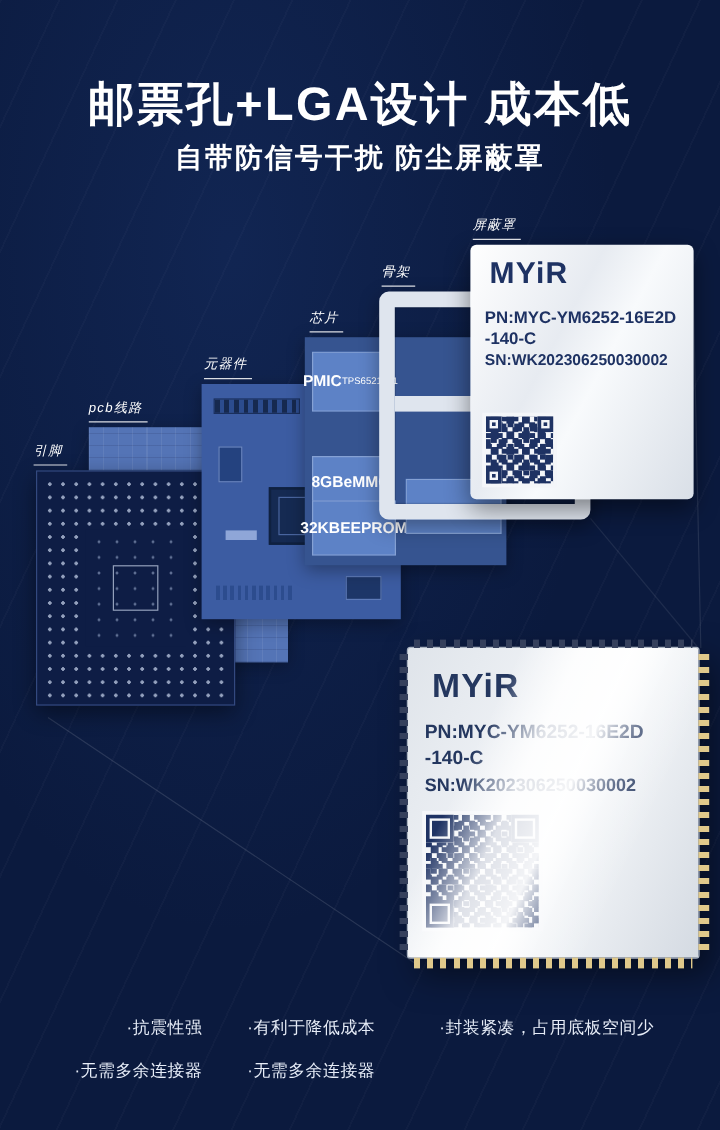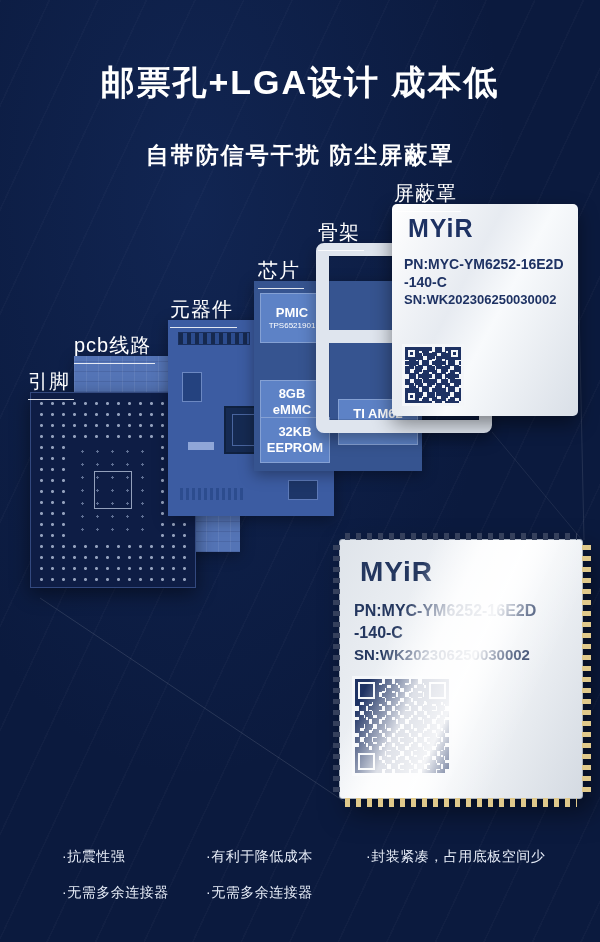--- a/index.html
+++ b/index.html
@@ -5,27 +5,27 @@
   *{margin:0;padding:0;box-sizing:border-box;}
   html,body{background:#081230;}
   .stage{
     position:relative;width:600px;height:942px;margin:0 auto;overflow:hidden;
     background-color:#0b1a3e;
     background-image:
       radial-gradient(ellipse at 32% 22%, rgba(42,82,164,.20), rgba(0,0,0,0) 55%),
       repeating-linear-gradient(115deg, rgba(255,255,255,.022) 0 1.5px, rgba(0,0,0,0) 1.5px 44px);
     font-family:"Liberation Sans","DejaVu Sans",sans-serif;color:#fff;
   }
-  .title{position:absolute;top:60px;left:0;width:100%;text-align:center;font-size:34px;font-weight:800;letter-spacing:2px;}
-  .subtitle{position:absolute;top:140px;left:0;width:100%;text-align:center;font-size:23px;font-weight:600;letter-spacing:2px;}
+  .title{position:absolute;top:60px;left:0;width:100%;text-align:center;font-size:39px;font-weight:800;letter-spacing:2px;}
+  .subtitle{position:absolute;top:116px;left:0;width:100%;text-align:center;font-size:23px;font-weight:600;letter-spacing:2px;}
 
   .proj{position:absolute;inset:0;z-index:0;}
 
   .layer{position:absolute;}
-  .layer-label{position:absolute;z-index:9;font-size:20px;color:#fff;padding:0 4px 4px 0;border-bottom:1px solid rgba(255,255,255,.85);letter-spacing:1px;}
+  .layer-label{position:absolute;z-index:9;font-size:11px;color:#fff;padding:0 4px 4px 0;border-bottom:1px solid rgba(255,255,255,.85);letter-spacing:1px;font-style:italic;}
 
   
   .layer-pins{left:30px;top:392px;width:166px;height:196px;background:#0e1d45;border:1px solid #33497f;z-index:2;box-shadow:0 6px 18px rgba(0,0,0,.45);}
   .pins-dots{position:absolute;inset:5px;background-image:radial-gradient(circle,#94a1bd 1.3px,rgba(0,0,0,0) 1.6px);background-size:11px 11px;}
   .pins-core-bg{position:absolute;left:40px;top:48px;right:40px;bottom:48px;background:#0e1d45;}
   .pins-core-dots{position:absolute;inset:4px;background-image:radial-gradient(circle,#5f6f93 1.1px,rgba(0,0,0,0) 1.4px);background-size:15px 13px;}
   .pins-core-sq{position:absolute;left:50%;top:50%;width:38px;height:38px;transform:translate(-50%,-50%);border:1px solid #93a0bb;}
 
   
   .layer-pcb{left:74px;top:356px;width:166px;height:196px;z-index:1;background:#5474b6;
@@ -43,21 +43,21 @@
   .c3::after{content:"";position:absolute;inset:6px;border:1px solid #49659f;}
   .c4{left:14px;top:52px;width:20px;height:30px;background:#24427f;border:1px solid #6c88c2;}
   .c5{left:132px;top:92px;width:20px;height:52px;background:repeating-linear-gradient(0deg,#16294f 0 4px,#2c4c8e 4px 8px);}
   .c6{left:20px;top:122px;width:26px;height:8px;background:#8fa6d8;}
   .c7{left:110px;top:56px;width:14px;height:9px;background:#8fa6d8;}
   .c8{left:12px;top:168px;width:64px;height:12px;background:repeating-linear-gradient(90deg,#2c4c8e 0 3px,rgba(0,0,0,0) 3px 6px);}
   .c9{left:120px;top:160px;width:30px;height:20px;background:#1d3668;border:1px solid #5d7ab8;}
 
   
   .layer-chips{left:254px;top:281px;width:168px;height:190px;background:#365490;z-index:4;box-shadow:0 4px 14px rgba(0,0,0,.35);}
-  .chip{position:absolute;background:#5d82c6;color:#fff;display:flex;flex-direction:column;align-items:center;justify-content:center;text-align:center;line-height:1.2;box-shadow:inset 0 0 0 1px rgba(255,255,255,.25);}
+  .chip{position:absolute;background:#5d82c6;color:#fff;display:flex;flex-direction:row;align-items:center;justify-content:center;text-align:center;line-height:1.2;box-shadow:inset 0 0 0 1px rgba(255,255,255,.25);}
   .chip .l1{font-size:13px;font-weight:700;}
   .chip .l2{font-size:9px;text-align:center;}
   .chip-pmic{left:6px;top:12px;width:64px;height:50px;}
   .chip-pmic .l2{font-size:8px;}
   .chip-emmc{left:6px;top:72px;width:64px;height:44px;margin-top:27px;}
   .chip-eeprom{left:6px;top:136px;width:70px;height:46px;}
   .chip-ddr{left:88px;top:30px;width:56px;height:54px;}
   .chip-soc{left:84px;top:118px;width:80px;height:46px;justify-content:flex-start;padding-top:7px;}
 
   
@@ -100,21 +100,21 @@
   .pads{position:absolute;}
   .pads-r{right:-9px;top:5px;bottom:5px;width:9px;background:repeating-linear-gradient(180deg,#e0c98b 0 5px,rgba(0,0,0,0) 5px 11px);}
   .pads-l{left:-7px;top:5px;bottom:5px;width:7px;background:repeating-linear-gradient(180deg,#35405c 0 5px,rgba(0,0,0,0) 5px 11px);}
   .pads-b{bottom:-9px;left:5px;right:5px;height:9px;background:repeating-linear-gradient(90deg,#e0c98b 0 5px,rgba(0,0,0,0) 5px 11px);}
   .pads-t{top:-7px;left:5px;right:5px;height:7px;background:repeating-linear-gradient(90deg,#35405c 0 5px,rgba(0,0,0,0) 5px 11px);}
 
   
   .features{position:absolute;left:0;top:830px;width:100%;font-size:14px;color:#e6ecf7;z-index:8;}
   .fcol{position:absolute;top:8px;}
   .fcol div{line-height:36px;letter-spacing:.5px;}
-  .fcol1{left:62px;}.fcol2{left:206px;}.fcol3{left:366px;}
+  .fcol1{left:62px;text-align:right;}.fcol2{left:206px;}.fcol3{left:366px;}
 </style>
 </head>
 <body>
 
 <div class="stage">
 
   <div class="title">邮票孔+LGA设计 成本低</div>
   <div class="subtitle">自带防信号干扰 防尘屏蔽罩</div>
 
   <svg class="proj" width="600" height="942" viewBox="0 0 600 942">

